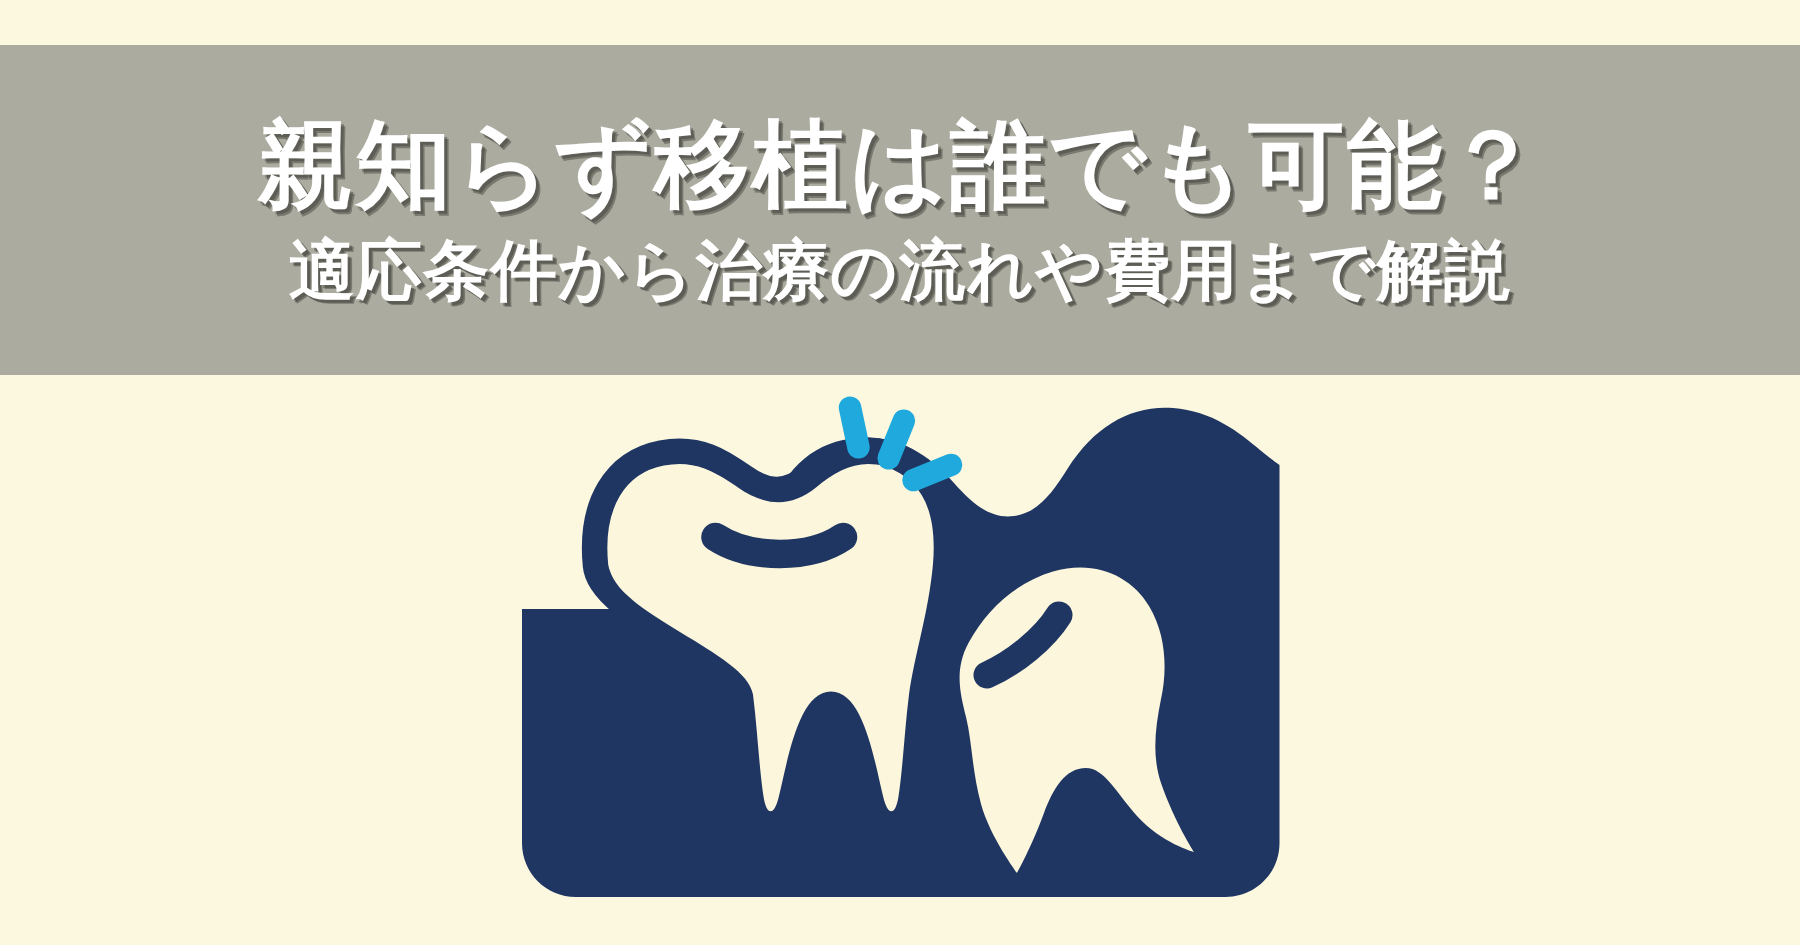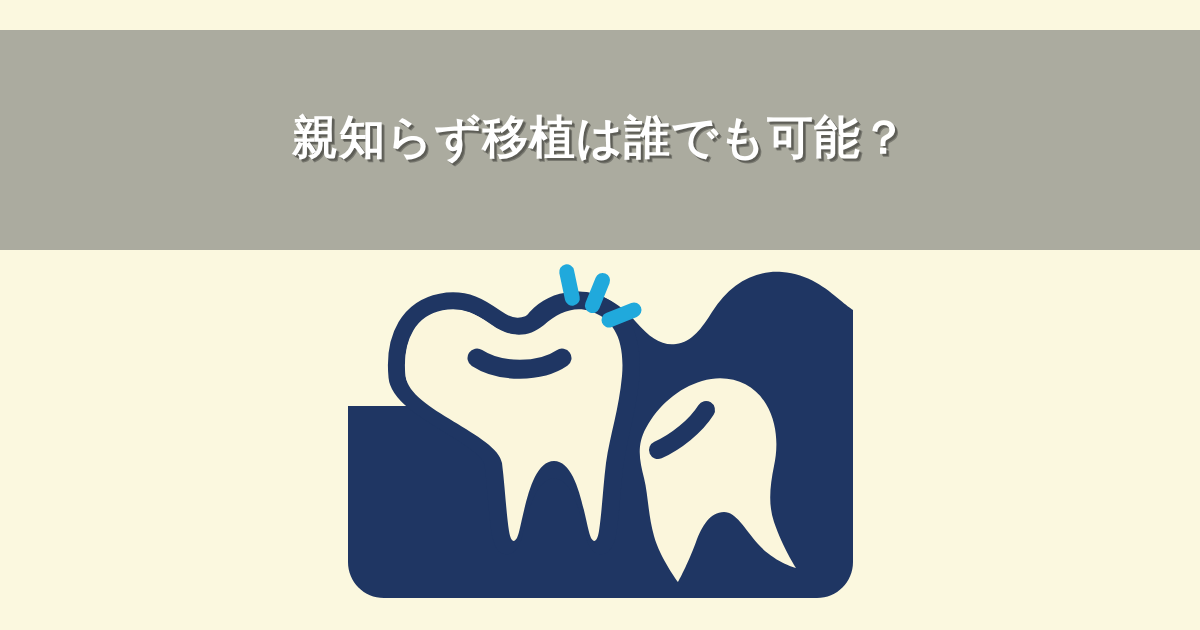--- a/index.html
+++ b/index.html
@@ -41,21 +41,21 @@
     font-weight: 700;
     letter-spacing: 0.02em;
     white-space: nowrap;
     text-shadow:
        3px 3px 0 rgba(60, 60, 55, 0.45),
        2px 2px 0 rgba(60, 60, 55, 0.45);
     line-height: 1.18;
     text-align: center;
   }
   .title-line.primary {
-    font-size: 46px;
+    font-size: 64px;
     margin-bottom: 6px;
   }
   .title-line.secondary {
     font-size: 44px;
   }
 
   
   .illustration-wrap {
     position: absolute;
     left: 0;
@@ -89,20 +89,21 @@
 </head>
 <body>
 
 <div class="banner" style="--cream:#FBF8DF; --band:#ABAB9F;">
 
   <div class="top-strip"></div>
   <div class="bottom-strip"></div>
 
   <div class="title-band">
     <div class="title-line primary">親知らず移植は誰でも可能？</div>
+    <div class="title-line secondary">適応条件から治療の流れや費用まで解説</div>
   </div>
 
   <div class="illustration-wrap">
     <svg class="illustration" viewBox="0 0 520 360" xmlns="http://www.w3.org/2000/svg">
 
       <path fill="#1F3663" d="M8,156
                L150,156
                C162,150 168,130 170,112
                C174,70 198,44 232,42
                C262,40 282,56 296,72

